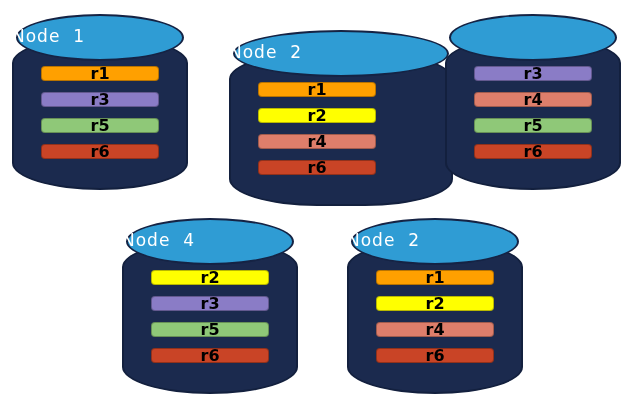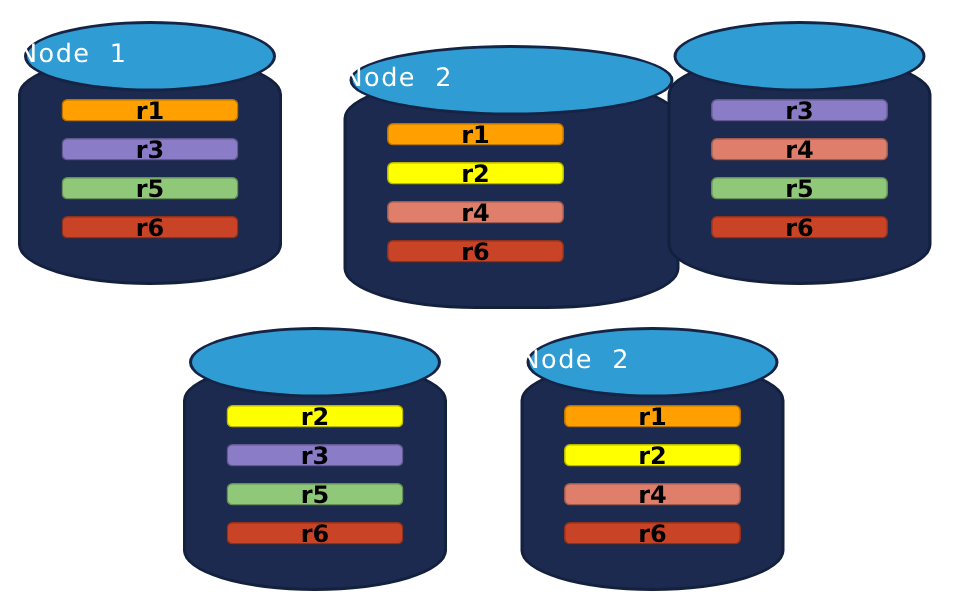--- a/index.html
+++ b/index.html
@@ -111,20 +111,21 @@
       <div class="bar" style="background-color: rgb(138, 124, 198);">r3</div>
       <div class="bar" style="background-color: rgb(222, 126, 107);">r4</div>
       <div class="bar" style="background-color: rgb(143, 200, 120);">r5</div>
       <div class="bar" style="background-color: rgb(201, 68, 38);">r6</div>
     </div>
   </div>
 
   <div class="node n4">
     <div class="cyl-body" style="background-color: rgb(27, 42, 78);"></div>
     <div class="cyl-top" style="background-color: rgb(47, 156, 212);"></div>
+    <div class="node-title">Node  4</div>
     <div class="bars">
       <div class="bar" style="background-color: rgb(255, 255, 0);">r2</div>
       <div class="bar" style="background-color: rgb(138, 124, 198);">r3</div>
       <div class="bar" style="background-color: rgb(143, 200, 120);">r5</div>
       <div class="bar" style="background-color: rgb(201, 68, 38);">r6</div>
     </div>
   </div>
 
   <div class="node n5">
     <div class="cyl-body" style="background-color: rgb(27, 42, 78);"></div>

